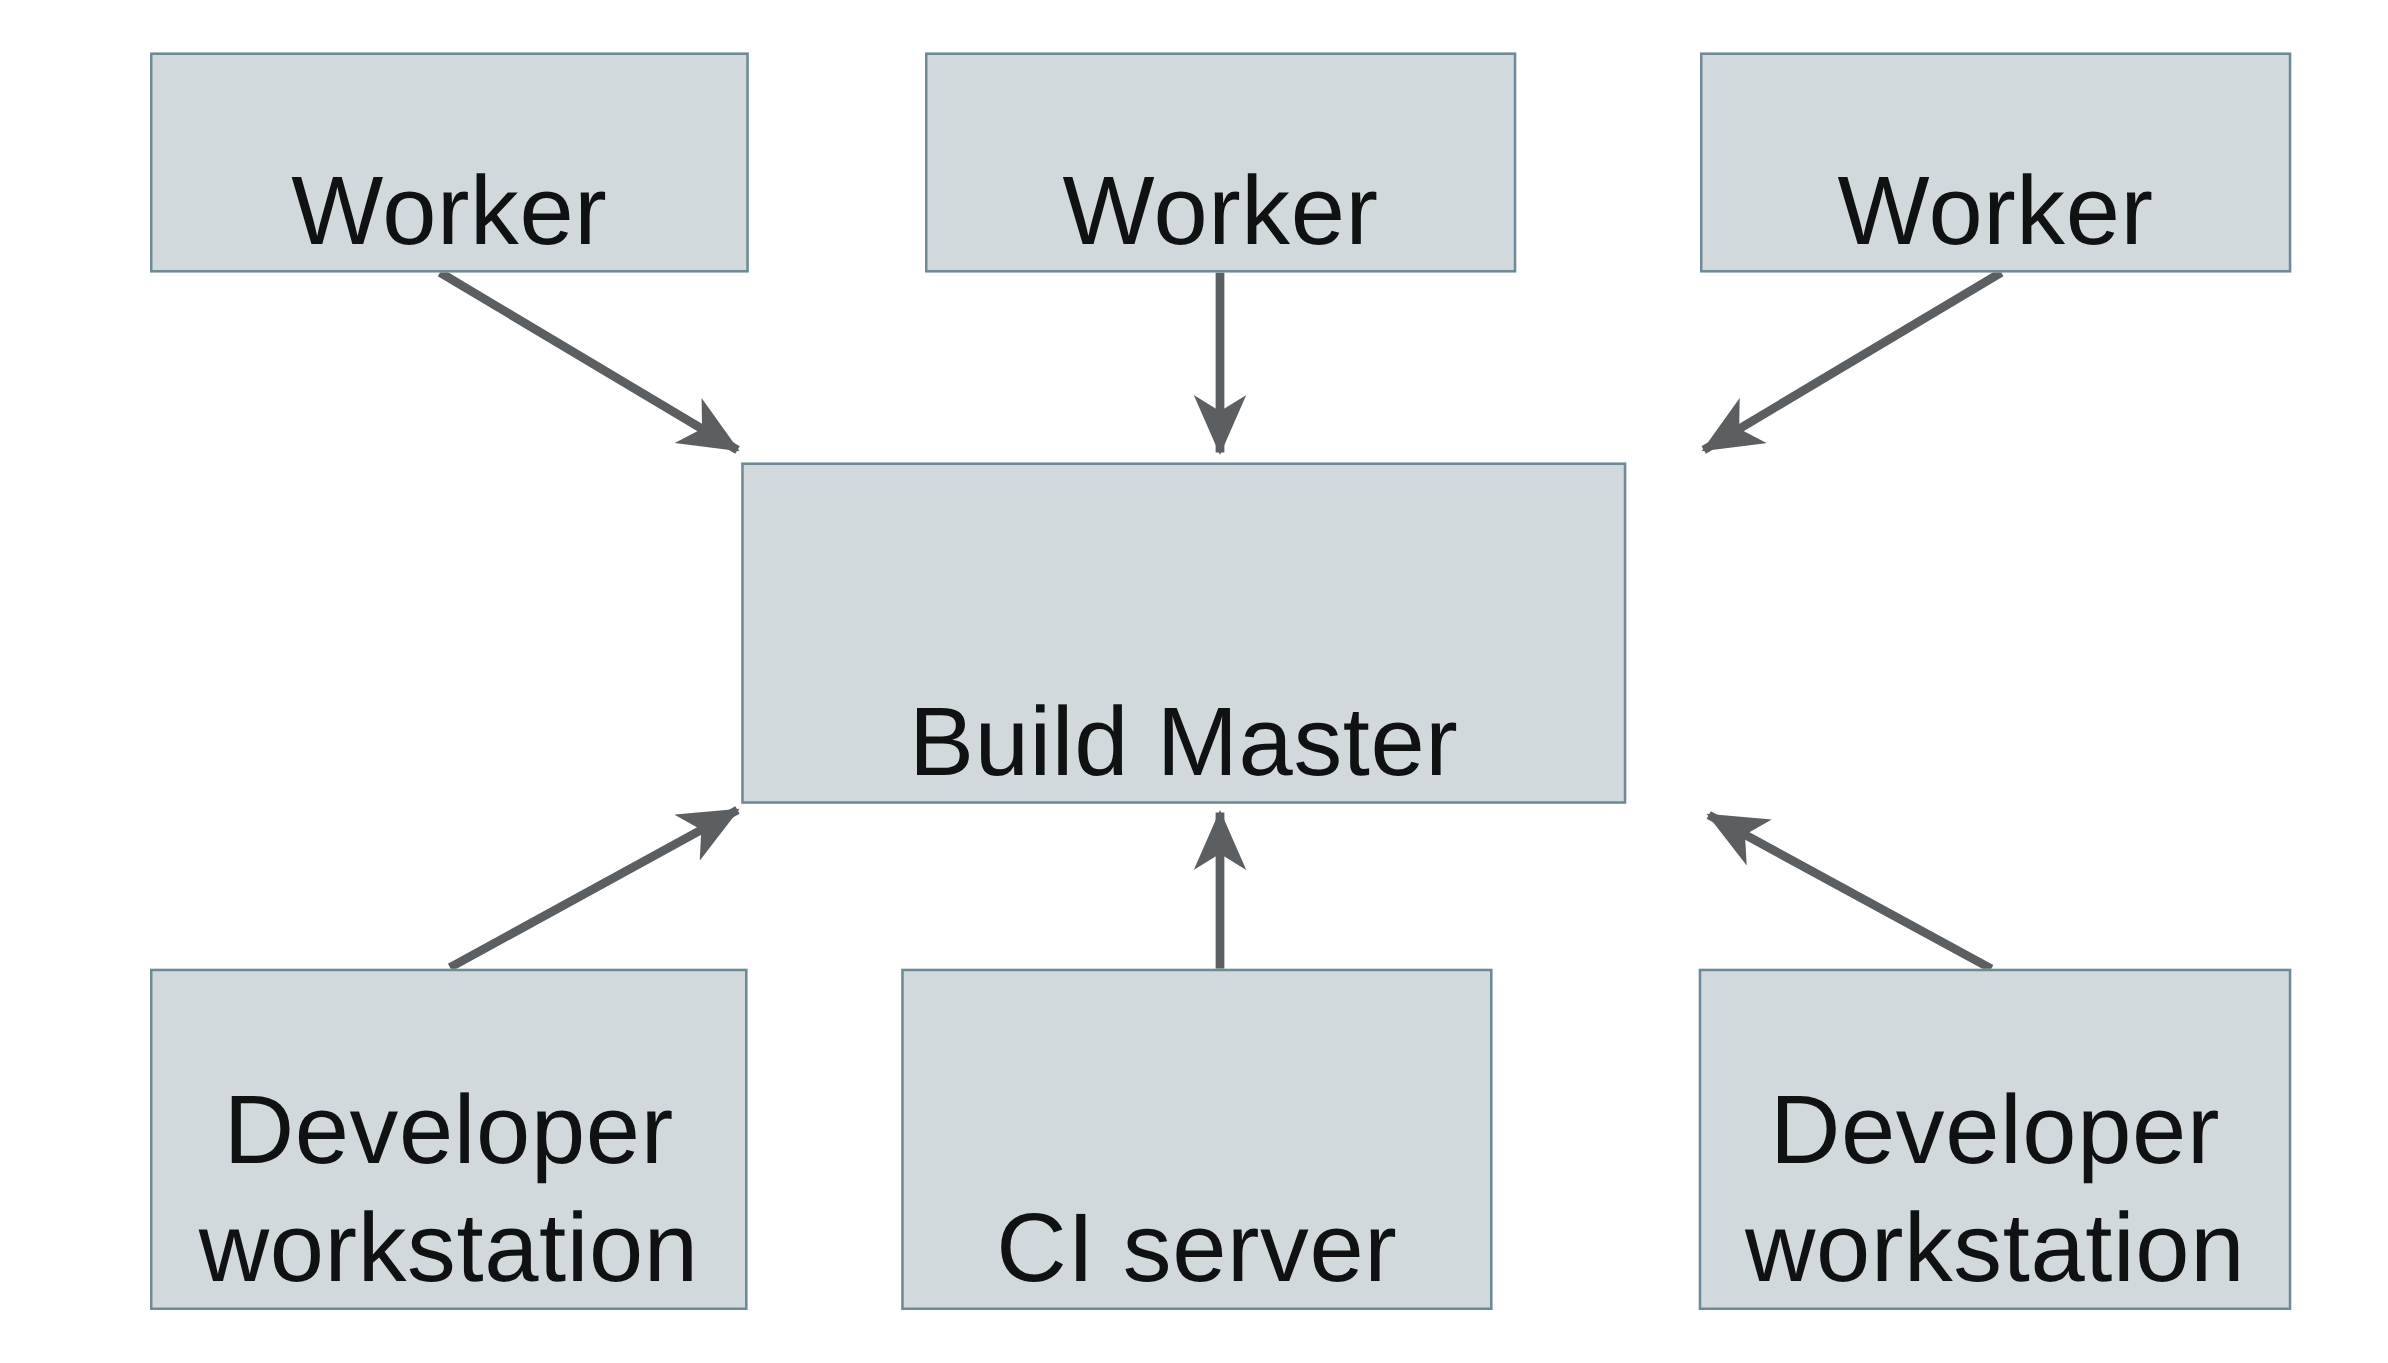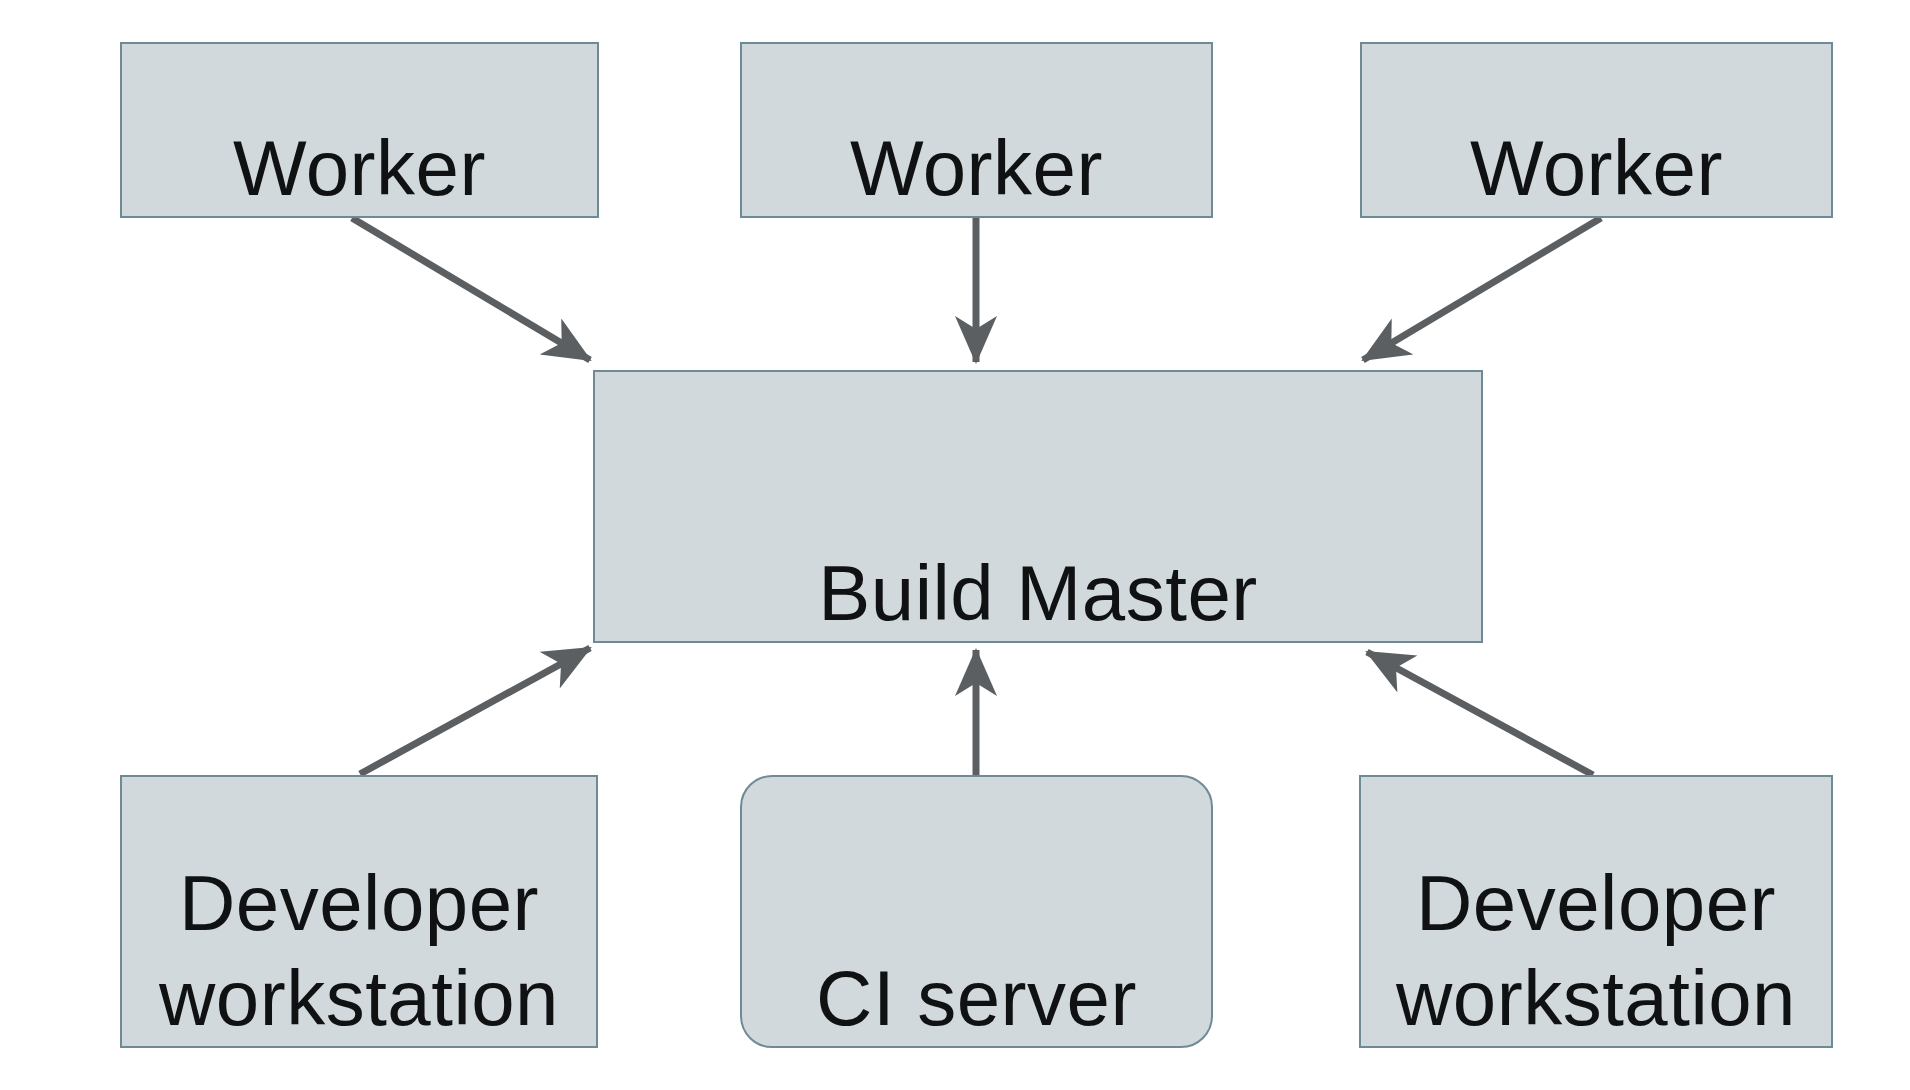--- a/index.html
+++ b/index.html
@@ -29,23 +29,23 @@
     display:flex;align-items:flex-end;justify-content:center;
     text-align:center;
     font-size:78px;
     line-height:1.22;
     color:var(--text-color,#101112);
     letter-spacing:0.5px;
   }
   .n-w1{left:120px;top:42px;width:479px;height:176px;}
   .n-w2{left:740px;top:42px;width:473px;height:176px;}
   .n-w3{left:1360px;top:42px;width:473px;height:176px;}
-  .n-bm{left:593px;top:370px;width:890px;height:273px;}
+  .n-bm{left:593px;top:370px;width:708px;height:273px;}
   .n-dl{left:120px;top:775px;width:478px;height:273px;}
-  .n-ci{left:740px;top:775px;width:473px;height:273px;border-radius:32px;}
+  .n-ci{left:721px;top:775px;width:473px;height:273px;}
   .n-dr{left:1359px;top:775px;width:474px;height:273px;}
   .label{display:block;max-width:95%;}
 </style>
 </head>
 <body>
 
 <div class="canvas">
 
   <svg class="edges" width="1910" height="1090" viewBox="0 0 1910 1090" xmlns="http://www.w3.org/2000/svg">
     <defs>

